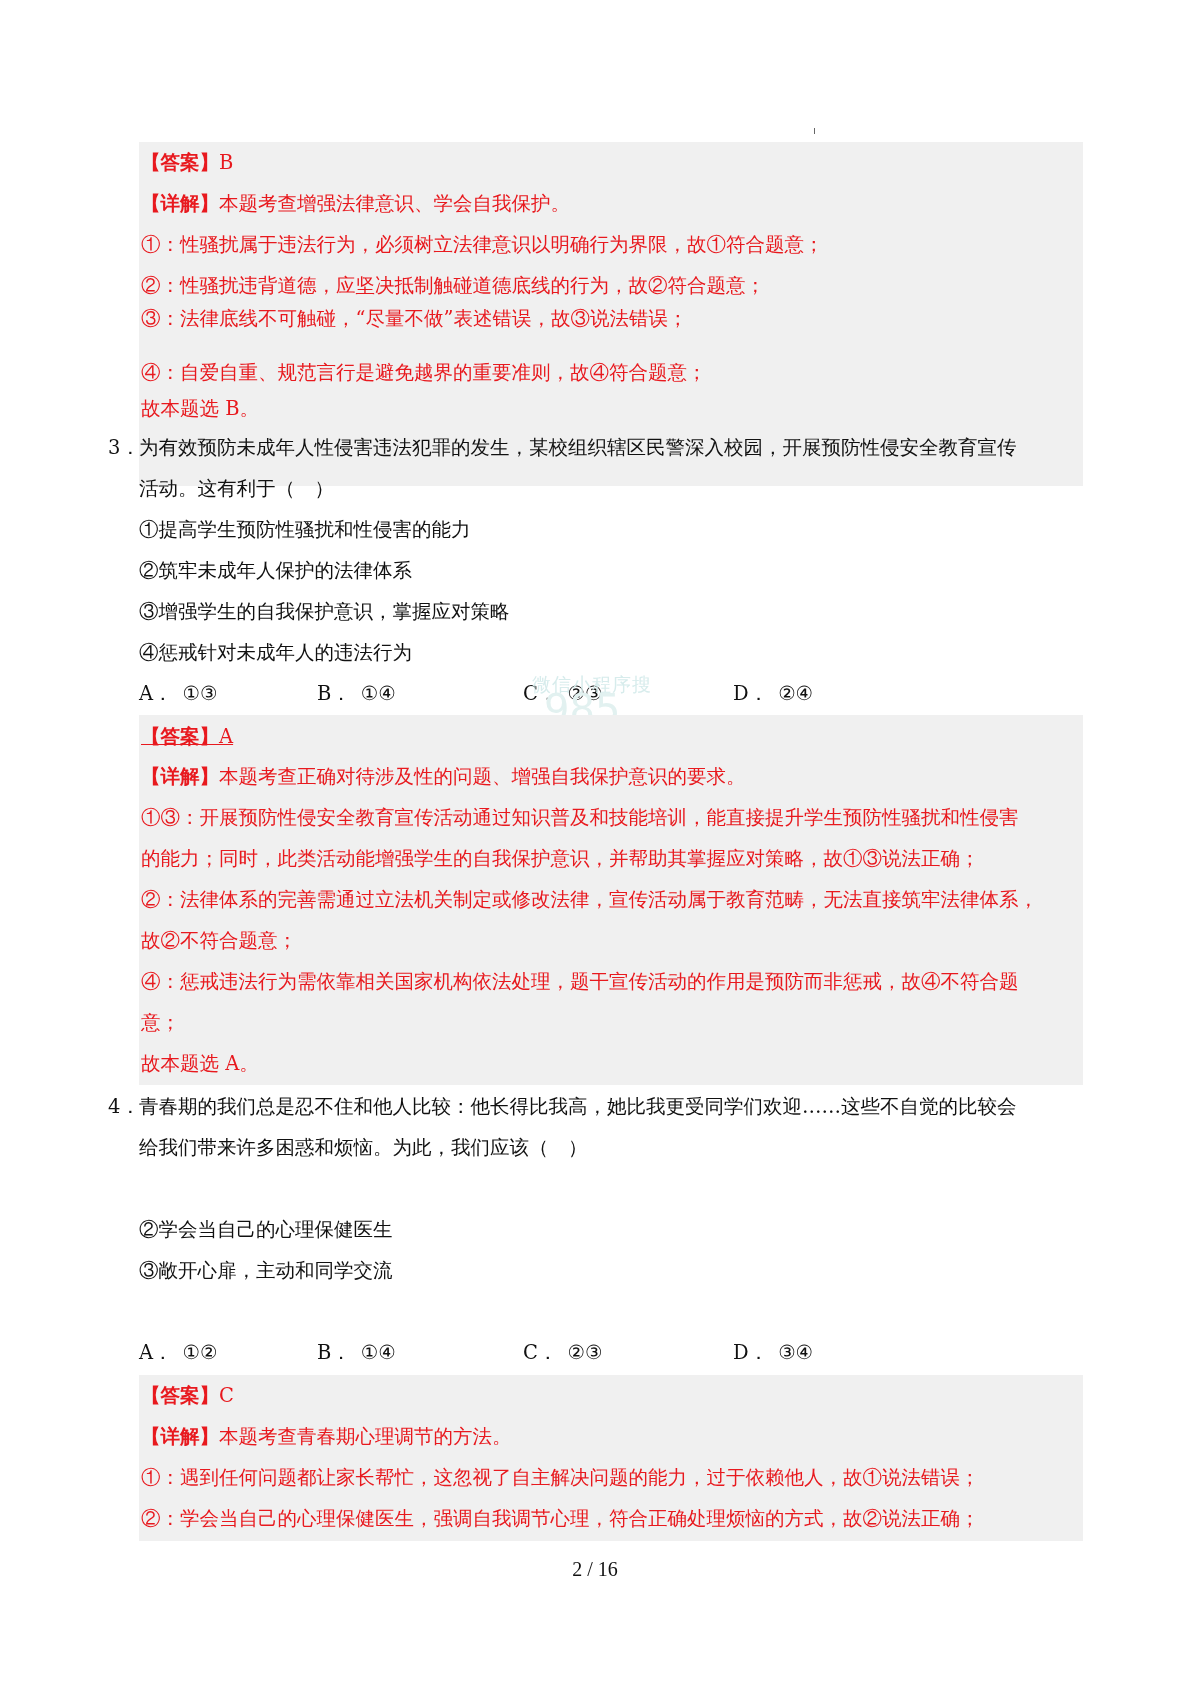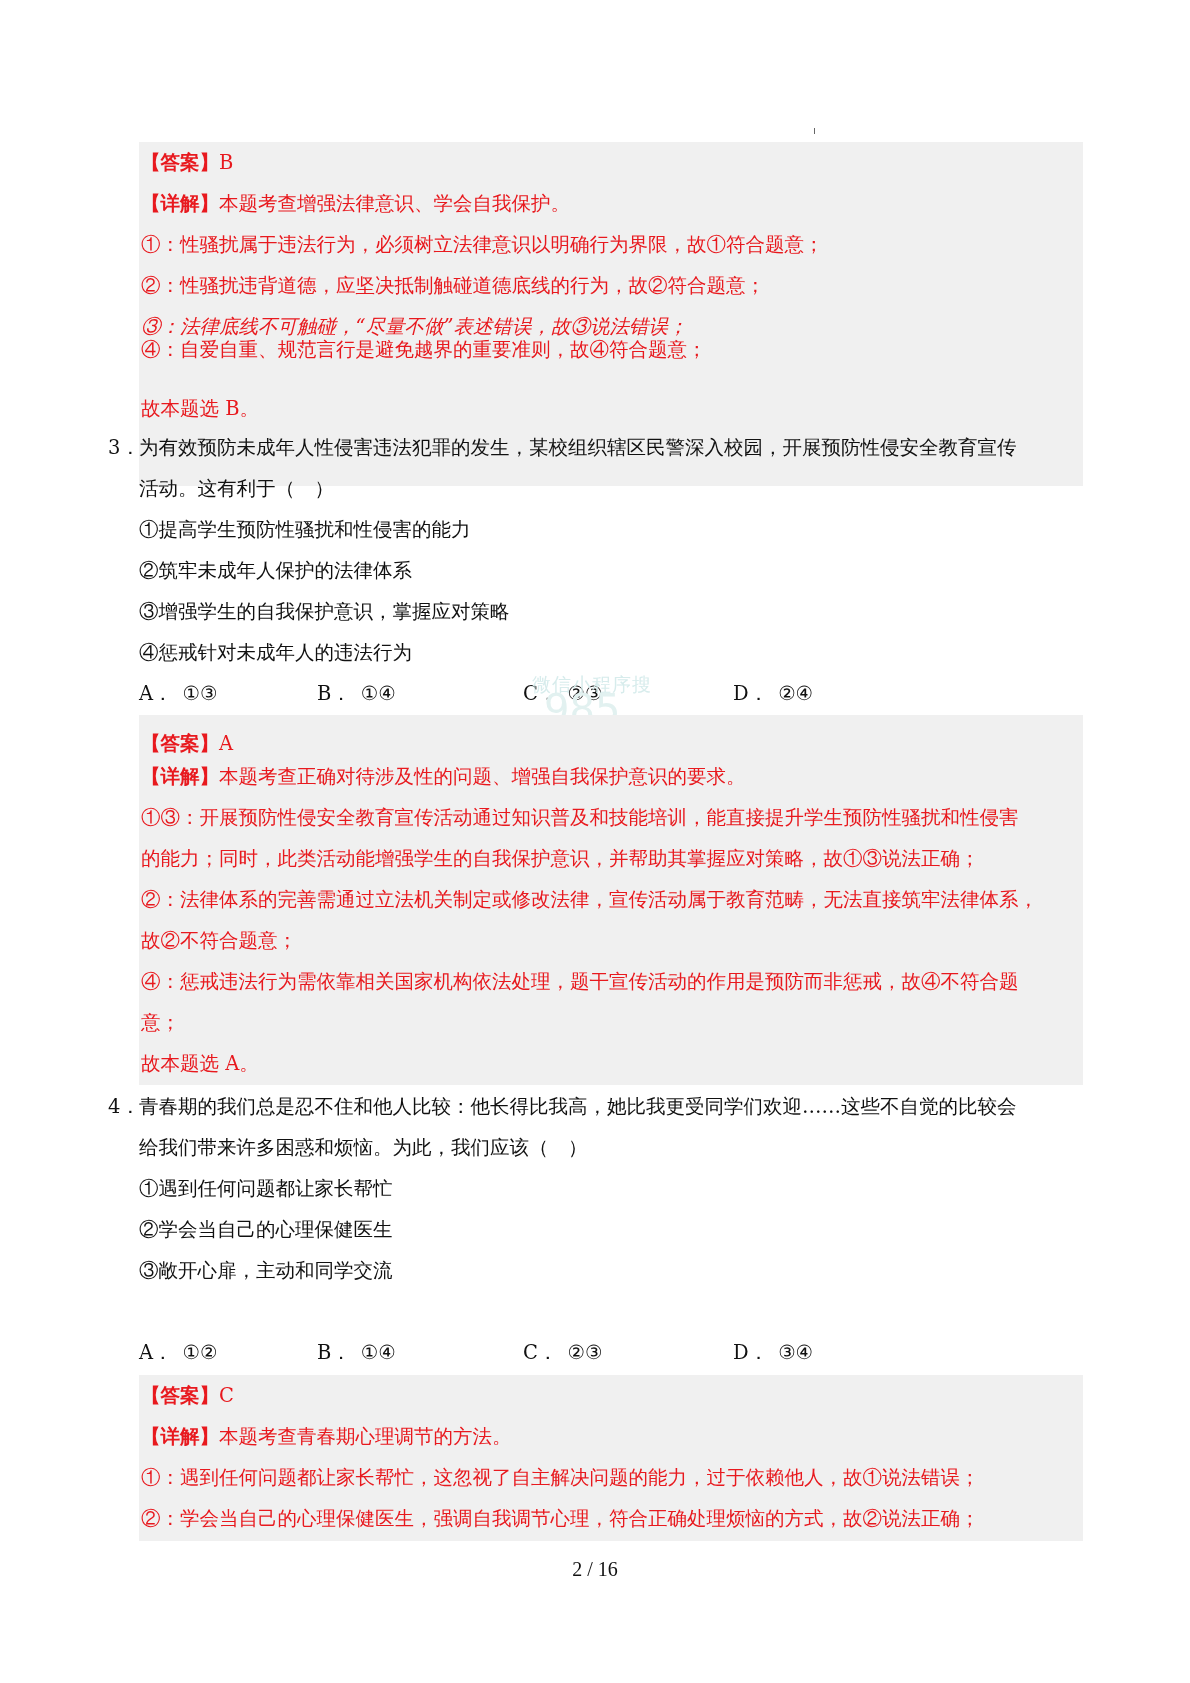--- a/index.html
+++ b/index.html
@@ -44,22 +44,22 @@
 
 <div class="answer-box" style="top:142px;height:344px;">
   <div class="line" style="top:0px;">
     <span class="bracket">【答案】</span><span>B</span>
   </div>
   <div class="line" style="top:41px;">
     <span class="bracket">【详解】</span><span>本题考查增强法律意识、学会自我保护。</span>
   </div>
   <div class="line" style="top:82px;">①：性骚扰属于违法行为，必须树立法律意识以明确行为界限，故①符合题意；</div>
   <div class="line" style="top:123px;">②：性骚扰违背道德，应坚决抵制触碰道德底线的行为，故②符合题意；</div>
-  <div class="line" style="top:164px;font-style:italic;">③：法律底线不可触碰，“尽量不做”表述错误，故③说法错误；</div>
-  <div class="line" style="top:187px;">④：自爱自重、规范言行是避免越界的重要准则，故④符合题意；</div>
+  <div class="line" style="top:156px;">③：法律底线不可触碰，“尽量不做”表述错误，故③说法错误；</div>
+  <div class="line" style="top:210px;">④：自爱自重、规范言行是避免越界的重要准则，故④符合题意；</div>
   <div class="line" style="top:246px;">故本题选 B。</div>
 </div>
 
 <div class="question" style="top:427px;height:288px;">
   <span class="qnum" style="top:0;">3．</span>
   <div class="qline" style="top:0px;">为有效预防未成年人性侵害违法犯罪的发生，某校组织辖区民警深入校园，开展预防性侵安全教育宣传</div>
   <div class="qline" style="top:41px;">活动。这有利于（　）</div>
   <div class="qline" style="top:82px;">①提高学生预防性骚扰和性侵害的能力</div>
   <div class="qline" style="top:123px;">②筑牢未成年人保护的法律体系</div>
   <div class="qline" style="top:164px;">③增强学生的自我保护意识，掌握应对策略</div>
@@ -71,40 +71,39 @@
     <span class="opt" style="left:594px;"><span class="opt-label">D．</span><span>②④</span></span>
   </div>
 </div>
 
 <div class="watermark">
   <span class="wm-text">微信小程序搜</span>
   <span class="wm-num">985</span>
 </div>
 
 <div class="answer-box" style="top:715px;height:370px;">
-  <div class="line" style="top:8px;">
+  <div class="line" style="top:1px;text-decoration:underline;">
     <span class="bracket">【答案】</span><span>A</span>
   </div>
   <div class="line" style="top:41px;">
     <span class="bracket">【详解】</span><span>本题考查正确对待涉及性的问题、增强自我保护意识的要求。</span>
   </div>
   <div class="line" style="top:82px;">①③：开展预防性侵安全教育宣传活动通过知识普及和技能培训，能直接提升学生预防性骚扰和性侵害</div>
   <div class="line" style="top:123px;">的能力；同时，此类活动能增强学生的自我保护意识，并帮助其掌握应对策略，故①③说法正确；</div>
   <div class="line" style="top:164px;">②：法律体系的完善需通过立法机关制定或修改法律，宣传活动属于教育范畴，无法直接筑牢法律体系，</div>
   <div class="line" style="top:205px;">故②不符合题意；</div>
   <div class="line" style="top:246px;">④：惩戒违法行为需依靠相关国家机构依法处理，题干宣传活动的作用是预防而非惩戒，故④不符合题</div>
   <div class="line" style="top:287px;">意；</div>
   <div class="line" style="top:328px;">故本题选 A。</div>
 </div>
 
 <div class="question" style="top:1086px;height:288px;">
   <span class="qnum" style="top:0;">4．</span>
   <div class="qline" style="top:0px;">青春期的我们总是忍不住和他人比较：他长得比我高，她比我更受同学们欢迎……这些不自觉的比较会</div>
   <div class="qline" style="top:41px;">给我们带来许多困惑和烦恼。为此，我们应该（　）</div>
-  <div class="qline" style="top:82px;">①遇到任何问题都让家长帮忙</div>
   <div class="qline" style="top:123px;">②学会当自己的心理保健医生</div>
   <div class="qline" style="top:164px;">③敞开心扉，主动和同学交流</div>
   <div class="options" style="top:246px;">
     <span class="opt" style="left:0px;"><span class="opt-label">A．</span><span>①②</span></span>
     <span class="opt" style="left:178px;"><span class="opt-label">B．</span><span>①④</span></span>
     <span class="opt" style="left:384px;"><span class="opt-label">C．</span><span>②③</span></span>
     <span class="opt" style="left:594px;"><span class="opt-label">D．</span><span>③④</span></span>
   </div>
 </div>
 

